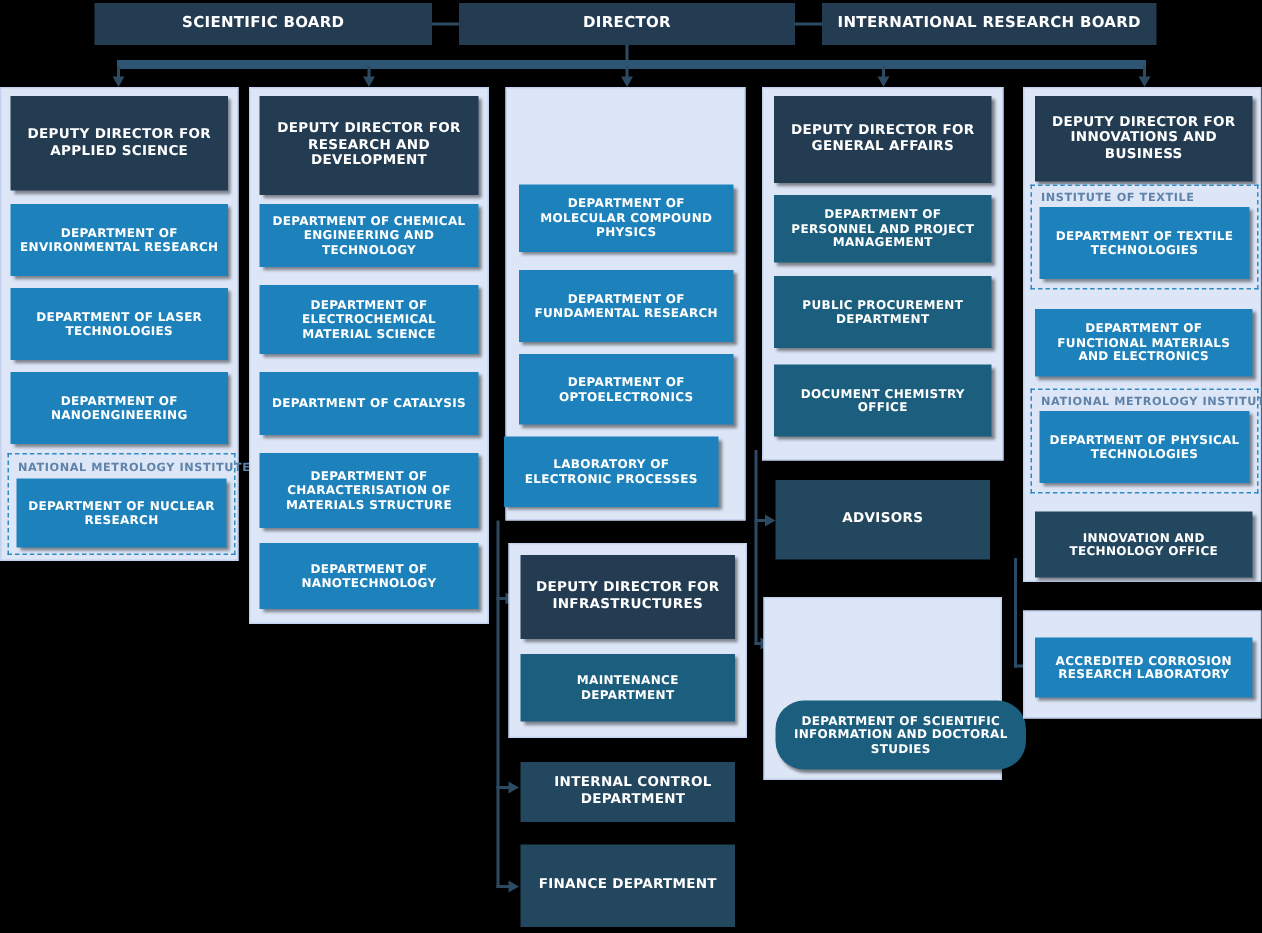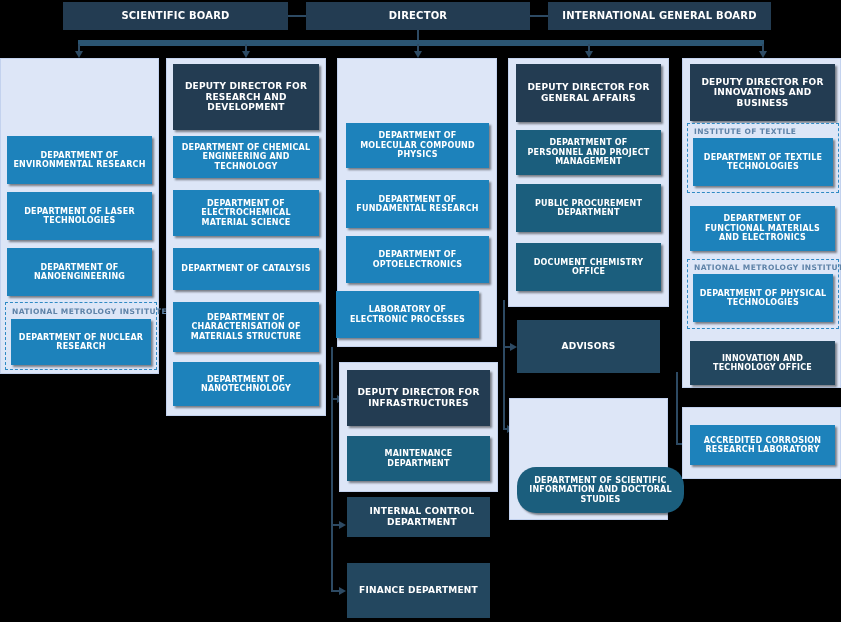--- a/index.html
+++ b/index.html
@@ -82,21 +82,21 @@
 </style>
 </head>
 <body>
 
 <div id="chart">
 
   <div class="box navy t10" style="left:63px;  top:2px;  width:225px; height:28px;">SCIENTIFIC BOARD</div>
 
   <div class="box navy t10" style="left:306px; top:2px;  width:224px; height:28px;">DIRECTOR</div>
 
-  <div class="box navy t10" style="left:548px; top:2px;  width:223px; height:28px;">INTERNATIONAL GENERAL BOARD</div>
+  <div class="box navy t10" style="left:548px; top:2px;  width:223px; height:28px;">INTERNATIONAL RESEARCH BOARD</div>
 
   <div class="hline" style="left:288px; top:15px; width:18px; height:2px;"></div>
   <div class="hline" style="left:530px; top:15px; width:18px; height:2px;"></div>
 
   <div class="vline" style="left:417px; top:30px; width:2px; height:11px;"></div>
 
   <div class="bus" style="left:78px; top:40px; width:686px; height:6px;"></div>
 
   <div class="vline" style="left:78px;  top:44px; width:2px; height:9px;"></div>
   <div class="arrow-down" style="left:75px;  top:51px;"></div>
@@ -108,20 +108,21 @@
   <div class="arrow-down" style="left:414px; top:51px;"></div>
 
   <div class="vline" style="left:588px; top:44px; width:2px; height:9px;"></div>
   <div class="arrow-down" style="left:585px; top:51px;"></div>
 
   <div class="vline" style="left:762px; top:44px; width:2px; height:9px;"></div>
   <div class="arrow-down" style="left:759px; top:51px;"></div>
 
   <div class="panel" style="left:0px; top:58px; width:159px; height:316px;"></div>
 
+  <div class="box navy t9" style="left:7px; top:64px; width:145px; height:63px;">DEPUTY DIRECTOR FOR APPLIED SCIENCE</div>
 
   <div class="box blue t8" style="left:7px; top:136px; width:145px; height:48px;">DEPARTMENT OF ENVIRONMENTAL RESEARCH</div>
 
   <div class="box blue t8" style="left:7px; top:192px; width:145px; height:48px;">DEPARTMENT OF LASER TECHNOLOGIES</div>
 
   <div class="box blue t8" style="left:7px; top:248px; width:145px; height:48px;">DEPARTMENT OF NANOENGINEERING</div>
 
   <div class="dashgroup" style="left:5px; top:302px; width:152px; height:68px;"></div>
   <div class="dashlabel" style="left:12px; top:307px;">NATIONAL METROLOGY INSTITUTE</div>
   <div class="box blue t8" style="left:11px; top:319px; width:140px; height:46px;">DEPARTMENT OF NUCLEAR RESEARCH</div>
@@ -187,21 +188,21 @@
 
   <div class="hline" style="left:331px; top:590px; width:10px; height:2px;"></div>
   <div class="arrow-right" style="left:339px; top:587px;"></div>
 
   <div class="panel" style="left:339px; top:362px; width:159px; height:130px;"></div>
 
   <div class="box navy t9" style="left:347px; top:370px; width:143px; height:56px;">DEPUTY DIRECTOR FOR INFRASTRUCTURES</div>
 
   <div class="box teal t8" style="left:347px; top:436px; width:143px; height:45px;">MAINTENANCE DEPARTMENT</div>
 
-  <div class="box navy2 t9" style="left:347px; top:497px; width:143px; height:40px;padding-left:12px;">INTERNAL CONTROL DEPARTMENT</div>
+  <div class="box navy2 t9" style="left:347px; top:508px; width:143px; height:40px;padding-left:12px;">INTERNAL CONTROL DEPARTMENT</div>
 
   <div class="box navy2 t9" style="left:347px; top:563px; width:143px; height:55px;">FINANCE DEPARTMENT</div>
 
   <div class="vline" style="left:503px; top:300px; width:2px; height:130px;"></div>
 
   <div class="hline" style="left:503px; top:346px; width:9px; height:2px;"></div>
   <div class="arrow-right" style="left:510px; top:343px;"></div>
 
   <div class="hline" style="left:503px; top:428px; width:7px; height:2px;"></div>
   <div class="arrow-right" style="left:507px; top:425px;"></div>

